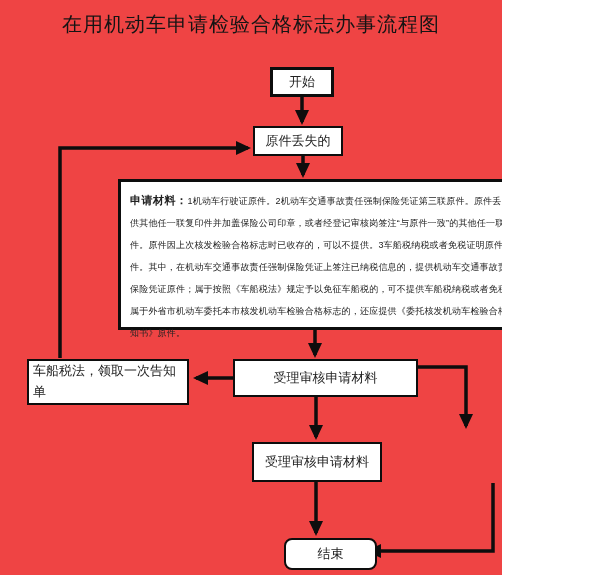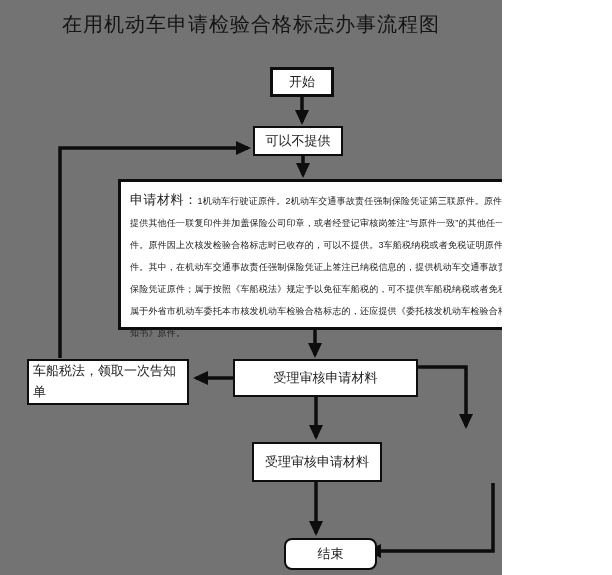--- a/index.html
+++ b/index.html
@@ -1,21 +1,21 @@
 <!DOCTYPE html>
 <html><head>
 <meta charset="utf-8">
 <style>
   * { margin: 0; padding: 0; box-sizing: border-box; }
   html, body { background: #ffffff; }
   .page {
     position: relative;
     width: 502px;
     height: 575px;
-    background: #737373;
+    background: #ef4444;
     font-family: "Liberation Sans", sans-serif;
     color: #1a1a1a;
     overflow: hidden;
   }
   .title {
     position: absolute;
     left: 0; right: 0; top: 11px;
     text-align: center;
     font-family: "Liberation Serif", serif;
     font-size: 20px;
@@ -44,21 +44,21 @@
   #n-materials  {
     left: 118px; top: 179px; width: 434px; height: 151px;
     border-width: 3px;
     display: block;
     text-align: left;
     padding: 7px 9px 0 9px;
     font-size: 9px;
     line-height: 22px;
     letter-spacing: 0.2px;
   }
-  #n-materials .mat-label { font-size: 13px; font-weight: 400; letter-spacing: 0.5px; margin-top: 36px; }
+  #n-materials .mat-label { font-size: 11px; font-weight: 700; letter-spacing: 0.5px; margin-top: 36px; }
   #n-review     { left: 233px; top: 359px; width: 185px; height: 38px; }
   #n-incomplete { left: 27px;  top: 359px; width: 162px; height: 46px; padding: 0 4px; line-height: 1.6; }
   #n-receive    { left: 252px; top: 442px; width: 130px; height: 40px; }
   #n-reject     { left: 421px; top: 430px; width: 161px; height: 53px; padding: 0 6px; line-height: 24px; }
   #n-end        { left: 284px; top: 538px; width: 93px;  height: 32px; border-radius: 8px; }
 </style>
 </head>
 <body>
 
 <div class="page">
@@ -82,21 +82,21 @@
       <path d="M316,482 L316,533" marker-end="url(#ah)"></path>
       <path d="M493,483 L493,551 L369,551" marker-end="url(#ah)"></path>
     </g>
   </svg>
 
   <div class="node" id="n-start">
     <span>开始</span>
   </div>
 
   <div class="node" id="n-apply">
-    <span>可以不提供</span>
+    <span>原件丢失的</span>
   </div>
 
   <div class="node" id="n-materials">
     <span class="mat-label">申请材料：</span><span>1机动车行驶证原件。2机动车交通事故责任强制保险凭证第三联原件。原件丢失的，提供其他任一联复印件并加盖保险公司印章，或者经登记审核岗签注“与原件一致”的其他任一联复印件。原件因上次核发检验合格标志时已收存的，可以不提供。3车船税纳税或者免税证明原件和复印件。其中，在机动车交通事故责任强制保险凭证上签注已纳税信息的，提供机动车交通事故责任强制保险凭证原件；属于按照《车船税法》规定予以免征车船税的，可不提供车船税纳税或者免税证明。4属于外省市机动车委托本市核发机动车检验合格标志的，还应提供《委托核发机动车检验合格标志通知书》原件。</span>
   </div>
 
   <div class="node" id="n-review">
     <span>受理审核申请材料</span>
   </div>
 

